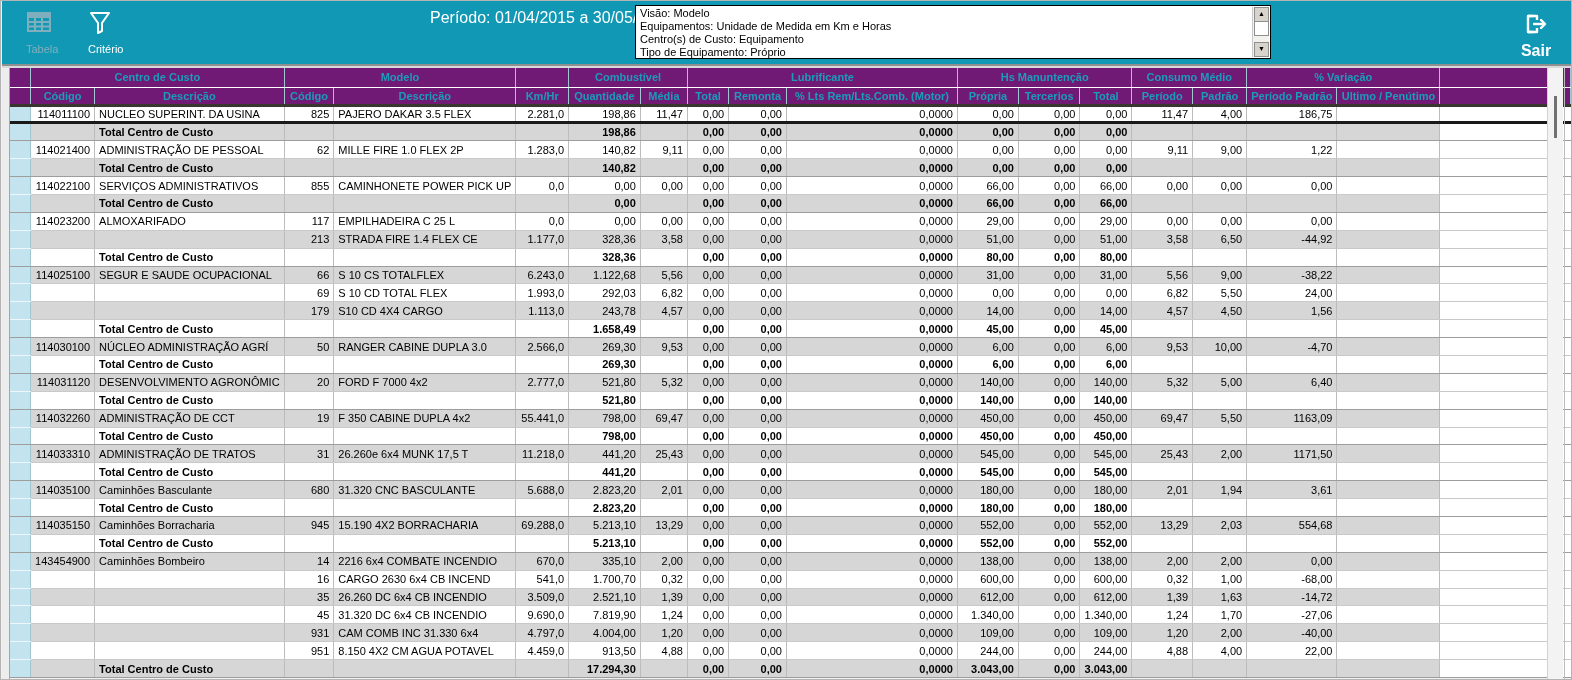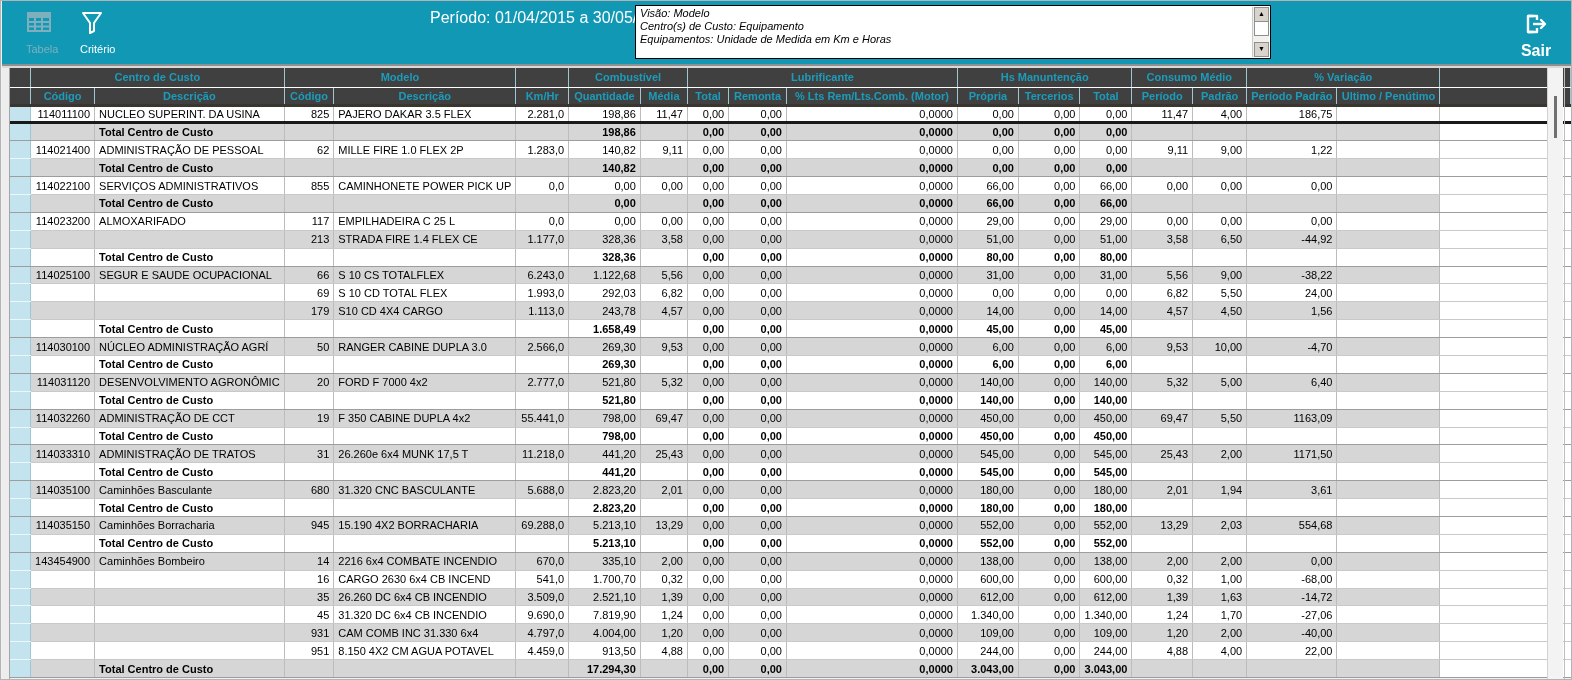--- a/index.html
+++ b/index.html
@@ -8,39 +8,39 @@
     background:#f0f0f0;font-family:"Liberation Sans",sans-serif;
     box-sizing:border-box;border:1px solid #b4b4b4;
   }
   
   .toolbar{position:absolute;left:1px;top:0;width:1570px;height:63px;background:#1198b5;}
   .toolbar-edge1{position:absolute;left:1px;top:63px;width:1570px;height:2px;background:#8f8f8f;}
   .toolbar-edge2{position:absolute;left:1px;top:65px;width:1570px;height:2px;background:#d9d9d9;}
   .tool-btn{position:absolute;top:9px;width:54px;text-align:left;font-size:11px;cursor:pointer;}
   .tool-btn .ticon{display:block;margin:0 auto 7px auto;height:26px;}
   .btn-tabela{left:24px;color:#7fafbc;}
-  .btn-criterio{left:78px;color:#ffffff;}
+  .btn-criterio{left:86px;color:#ffffff;}
   .periodo{position:absolute;left:428px;top:8px;color:#ffffff;font-size:16px;white-space:nowrap;}
   .infobox{position:absolute;left:633px;top:4px;width:636px;height:54px;background:#ffffff;border:1px solid #000000;box-sizing:border-box;}
-  .infobox .lines{position:absolute;left:4px;top:1px;right:20px;font-size:11px;line-height:13px;color:#000;white-space:nowrap;overflow:hidden;font-style:italic;}
+  .infobox .lines{position:absolute;left:4px;top:1px;right:20px;font-size:11px;line-height:13px;color:#000;white-space:nowrap;overflow:hidden;}
   .infobox .sb{position:absolute;right:1px;top:1px;bottom:1px;width:16px;background:#f2f1ed;border-left:1px solid #c9c9c9;}
   .sb-btn{position:absolute;left:1px;width:13px;height:13px;background:#d8d4cc;border:1px solid #8f8f8f;font-size:7px;line-height:12px;text-align:center;color:#000;cursor:pointer;}
   .sb-up{top:0;}
   .sb-down{bottom:0;}
   .sb-thumb{position:absolute;left:1px;top:14px;width:13px;height:13px;background:#ffffff;border:1px solid #8f8f8f;cursor:pointer;}
   .btn-sair{position:absolute;right:14px;top:11px;width:44px;text-align:center;color:#ffffff;font-size:16px;font-weight:bold;cursor:pointer;}
   .btn-sair .ticon{display:block;margin:0 auto 6px auto;height:24px;}
   
   .gutter{position:absolute;left:1px;top:67px;width:8px;height:613px;background:#ededed;border-right:1px solid #a5a5a5;box-sizing:border-box;}
   table.grid{position:absolute;left:9px;top:67px;border-collapse:collapse;table-layout:fixed;}
   table.grid th,table.grid td{
     padding:0 4px;font-size:11px;white-space:nowrap;overflow:hidden;box-sizing:border-box;
   }
   table.grid thead th{
-    background:#404040;color:#1b9cbb;font-weight:bold;text-align:center;
+    background:#701a75;color:#1b9cbb;font-weight:bold;text-align:center;
     border-right:1px solid #9fc6d2;border-bottom:1px solid #ffffff;height:19px;
   }
   table.grid thead tr.cols th{height:18px;border-bottom:3px solid #38362e;}
   table.grid tbody tr{height:17.9px;border-radius:6px;}
   table.grid tbody td{
     background:#ffffff;color:#000;
     border-right:1px solid #bcbcbc;border-bottom:1px solid #c9c9c9;
   }
   table.grid tbody tr.shade td{background:#d6d6d6;}
   table.grid tbody tr.total td{font-weight:bold;border-bottom:1px solid #9d9d9d;}
@@ -77,22 +77,23 @@
         <path d="M3 3 L21 3 L14 13 L14 21 L10 23 L10 13 Z" fill="none" stroke="#ffffff" stroke-width="2" stroke-linejoin="round"></path>
       </svg>
     </span>
     <span>Critério</span>
   </div>
   <div class="periodo">Período: 01/04/2015 a 30/05/2015</div>
 
   <div class="infobox">
     <div class="lines">
       <div>Visão: Modelo</div>
+      <div>Equipamentos: Unidade de Medida em Km e Horas</div>
       <div>Centro(s) de Custo: Equipamento</div>
-      <div>Equipamentos: Unidade de Medida em Km e Horas</div>
+      <div>Tipo de Equipamento: Próprio</div>
     </div>
     <div class="sb">
       <div class="sb-btn sb-up">▲</div>
       <div class="sb-thumb"></div>
       <div class="sb-btn sb-down">▼</div>
     </div>
   </div>
 
   <div class="btn-sair">
     <span class="ticon">

